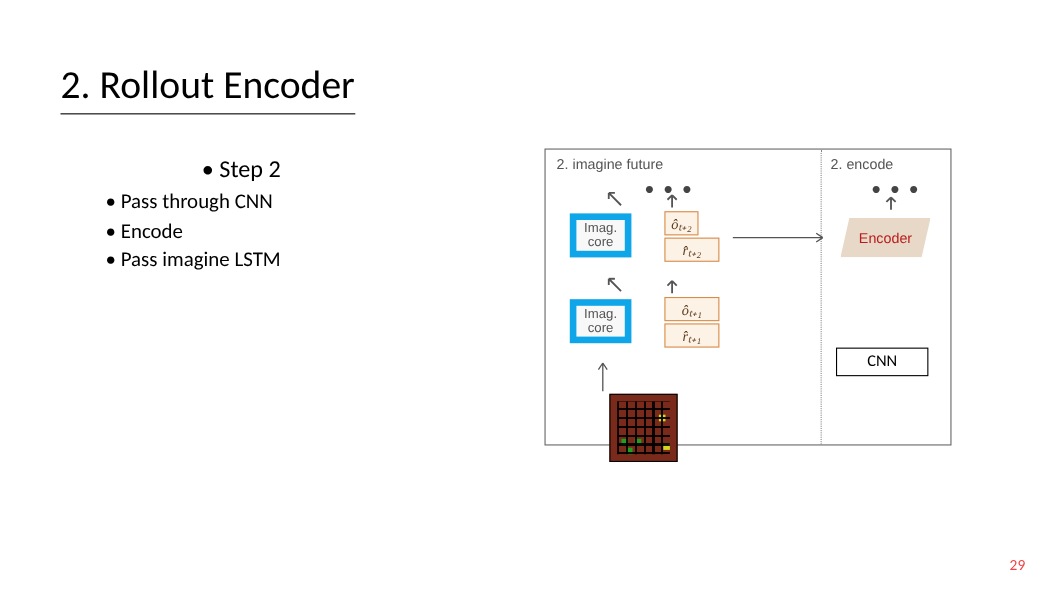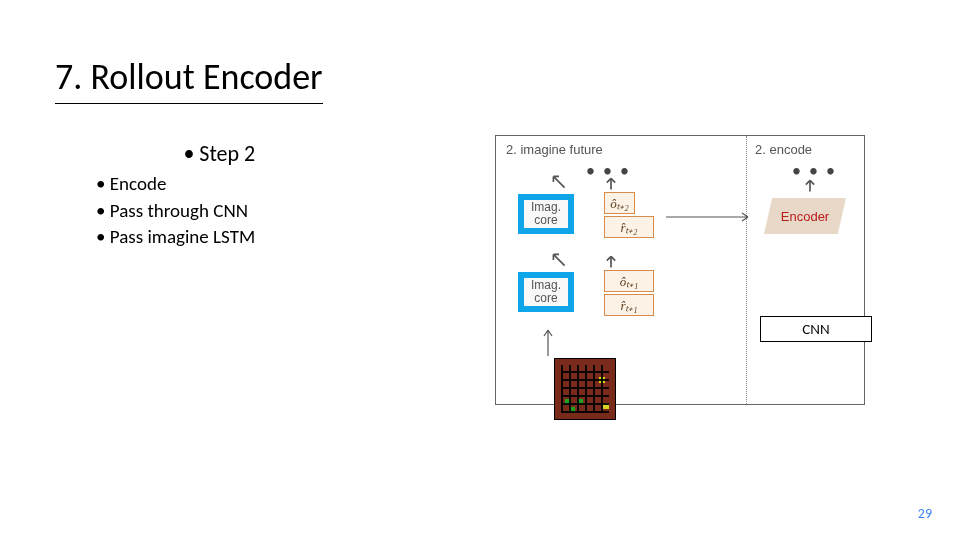--- a/index.html
+++ b/index.html
@@ -19,33 +19,33 @@
   .fig-arrow svg { width: 100%; height: 100%; }
   .fig-box { position: absolute; border: 6px solid #0ea5e9; background: #f8f8f8; font-size: 12px; color: #555; display: flex; align-items: center; justify-content: center; font-family: Arial, sans-serif; }
   .outbox { position: absolute; border: 1px solid #d98b4a; background: #fdf2e6; font-size: 13px; color: #5a3b1a; display: flex; align-items: center; justify-content: center; font-family: "Times New Roman", serif; font-style: italic; }
   .encoder { position: absolute; background: #e8d8c8; width: 82px; height: 36px; font-size: 13px; color: #b91c1c; display: flex; align-items: center; justify-content: center; font-family: Arial, sans-serif; clip-path: polygon(10% 0, 100% 0, 90% 100%, 0 100%); }
   .gridimg { position: absolute; width: 62px; height: 62px; background: #7a2a1a; border: 1px solid #000; }
   .gridimg::after { content: ""; position: absolute; inset: 6px; background:
     repeating-linear-gradient(0deg, rgba(0,0,0,0.9) 0 2px, transparent 2px 8px),
     repeating-linear-gradient(90deg, rgba(0,0,0,0.9) 0 2px, transparent 2px 8px); }
   .gridimg .dot { position: absolute; width: 6px; height: 6px; background: #1fa01f; }
   .gridimg .dot.y { background: #d6d61f; }
-  .cnn { position: absolute; left: 760px; top: 316px; width: 112px; height: 26px; border: 1px solid #000; background: #fff; font-size: 15px; display: flex; align-items: center; justify-content: center; }
-  .pagenum { position: absolute; right: 28px; bottom: 18px; font-size: 14px; color: #3b82f6; }
+  .cnn { position: absolute; left: 760px; top: 316px; width: 84px; height: 26px; border: 1px solid #000; background: #fff; font-size: 15px; display: flex; align-items: center; justify-content: center; }
+  .pagenum { position: absolute; right: 28px; bottom: 18px; font-size: 14px; color: #ef4444; }
 </style>
 </head>
 <body>
 
 <div class="slide">
-  <div class="title">7. Rollout Encoder</div>
+  <div class="title">2. Rollout Encoder</div>
 
   <div class="content">
     <div class="b1">Step 2</div>
+    <div class="b2">Pass through CNN</div>
     <div class="b2">Encode</div>
-    <div class="b2">Pass through CNN</div>
     <div class="b2">Pass imagine LSTM</div>
   </div>
 
   <div class="figure">
     <div class="fig-divider"></div>
     <div class="fig-label" style="left:10px; top:6px;">2. imagine future</div>
     <div class="fig-label" style="left:259px; top:6px;">2. encode</div>
 
     <div class="fig-dots" style="left:90px; top:24px;">• • •</div>
     <div class="fig-dots" style="left:296px; top:24px;">• • •</div>

